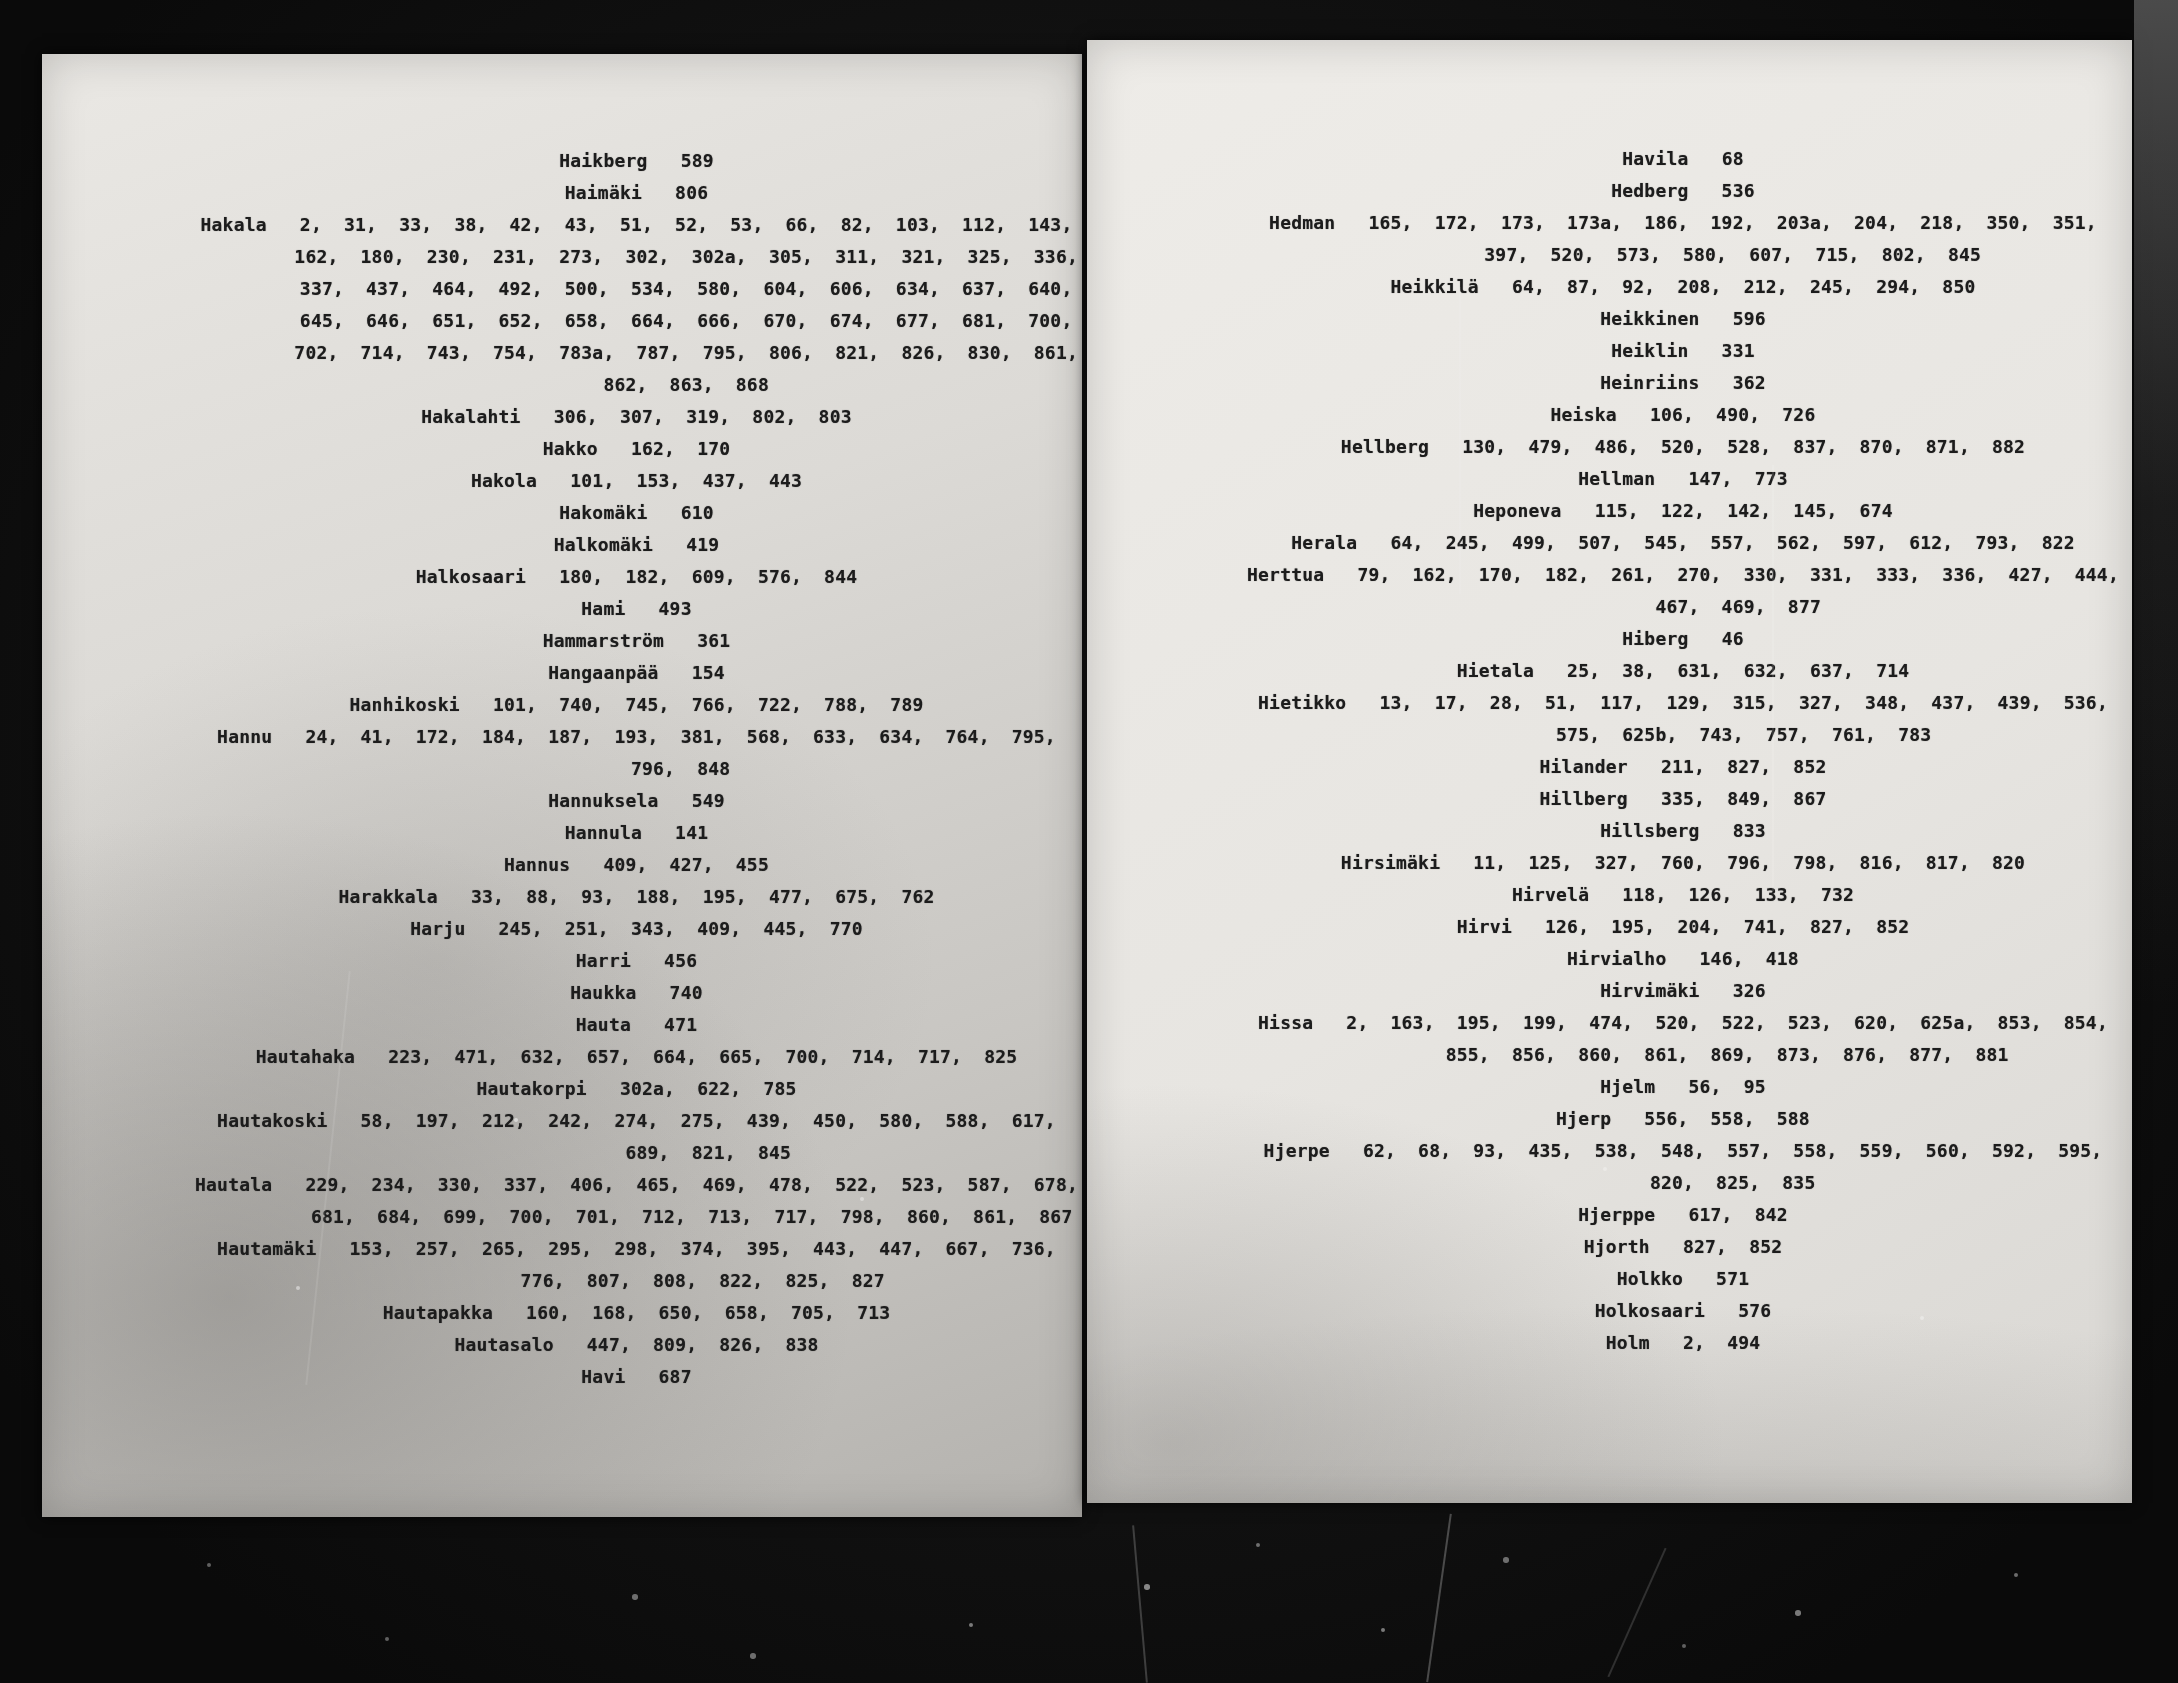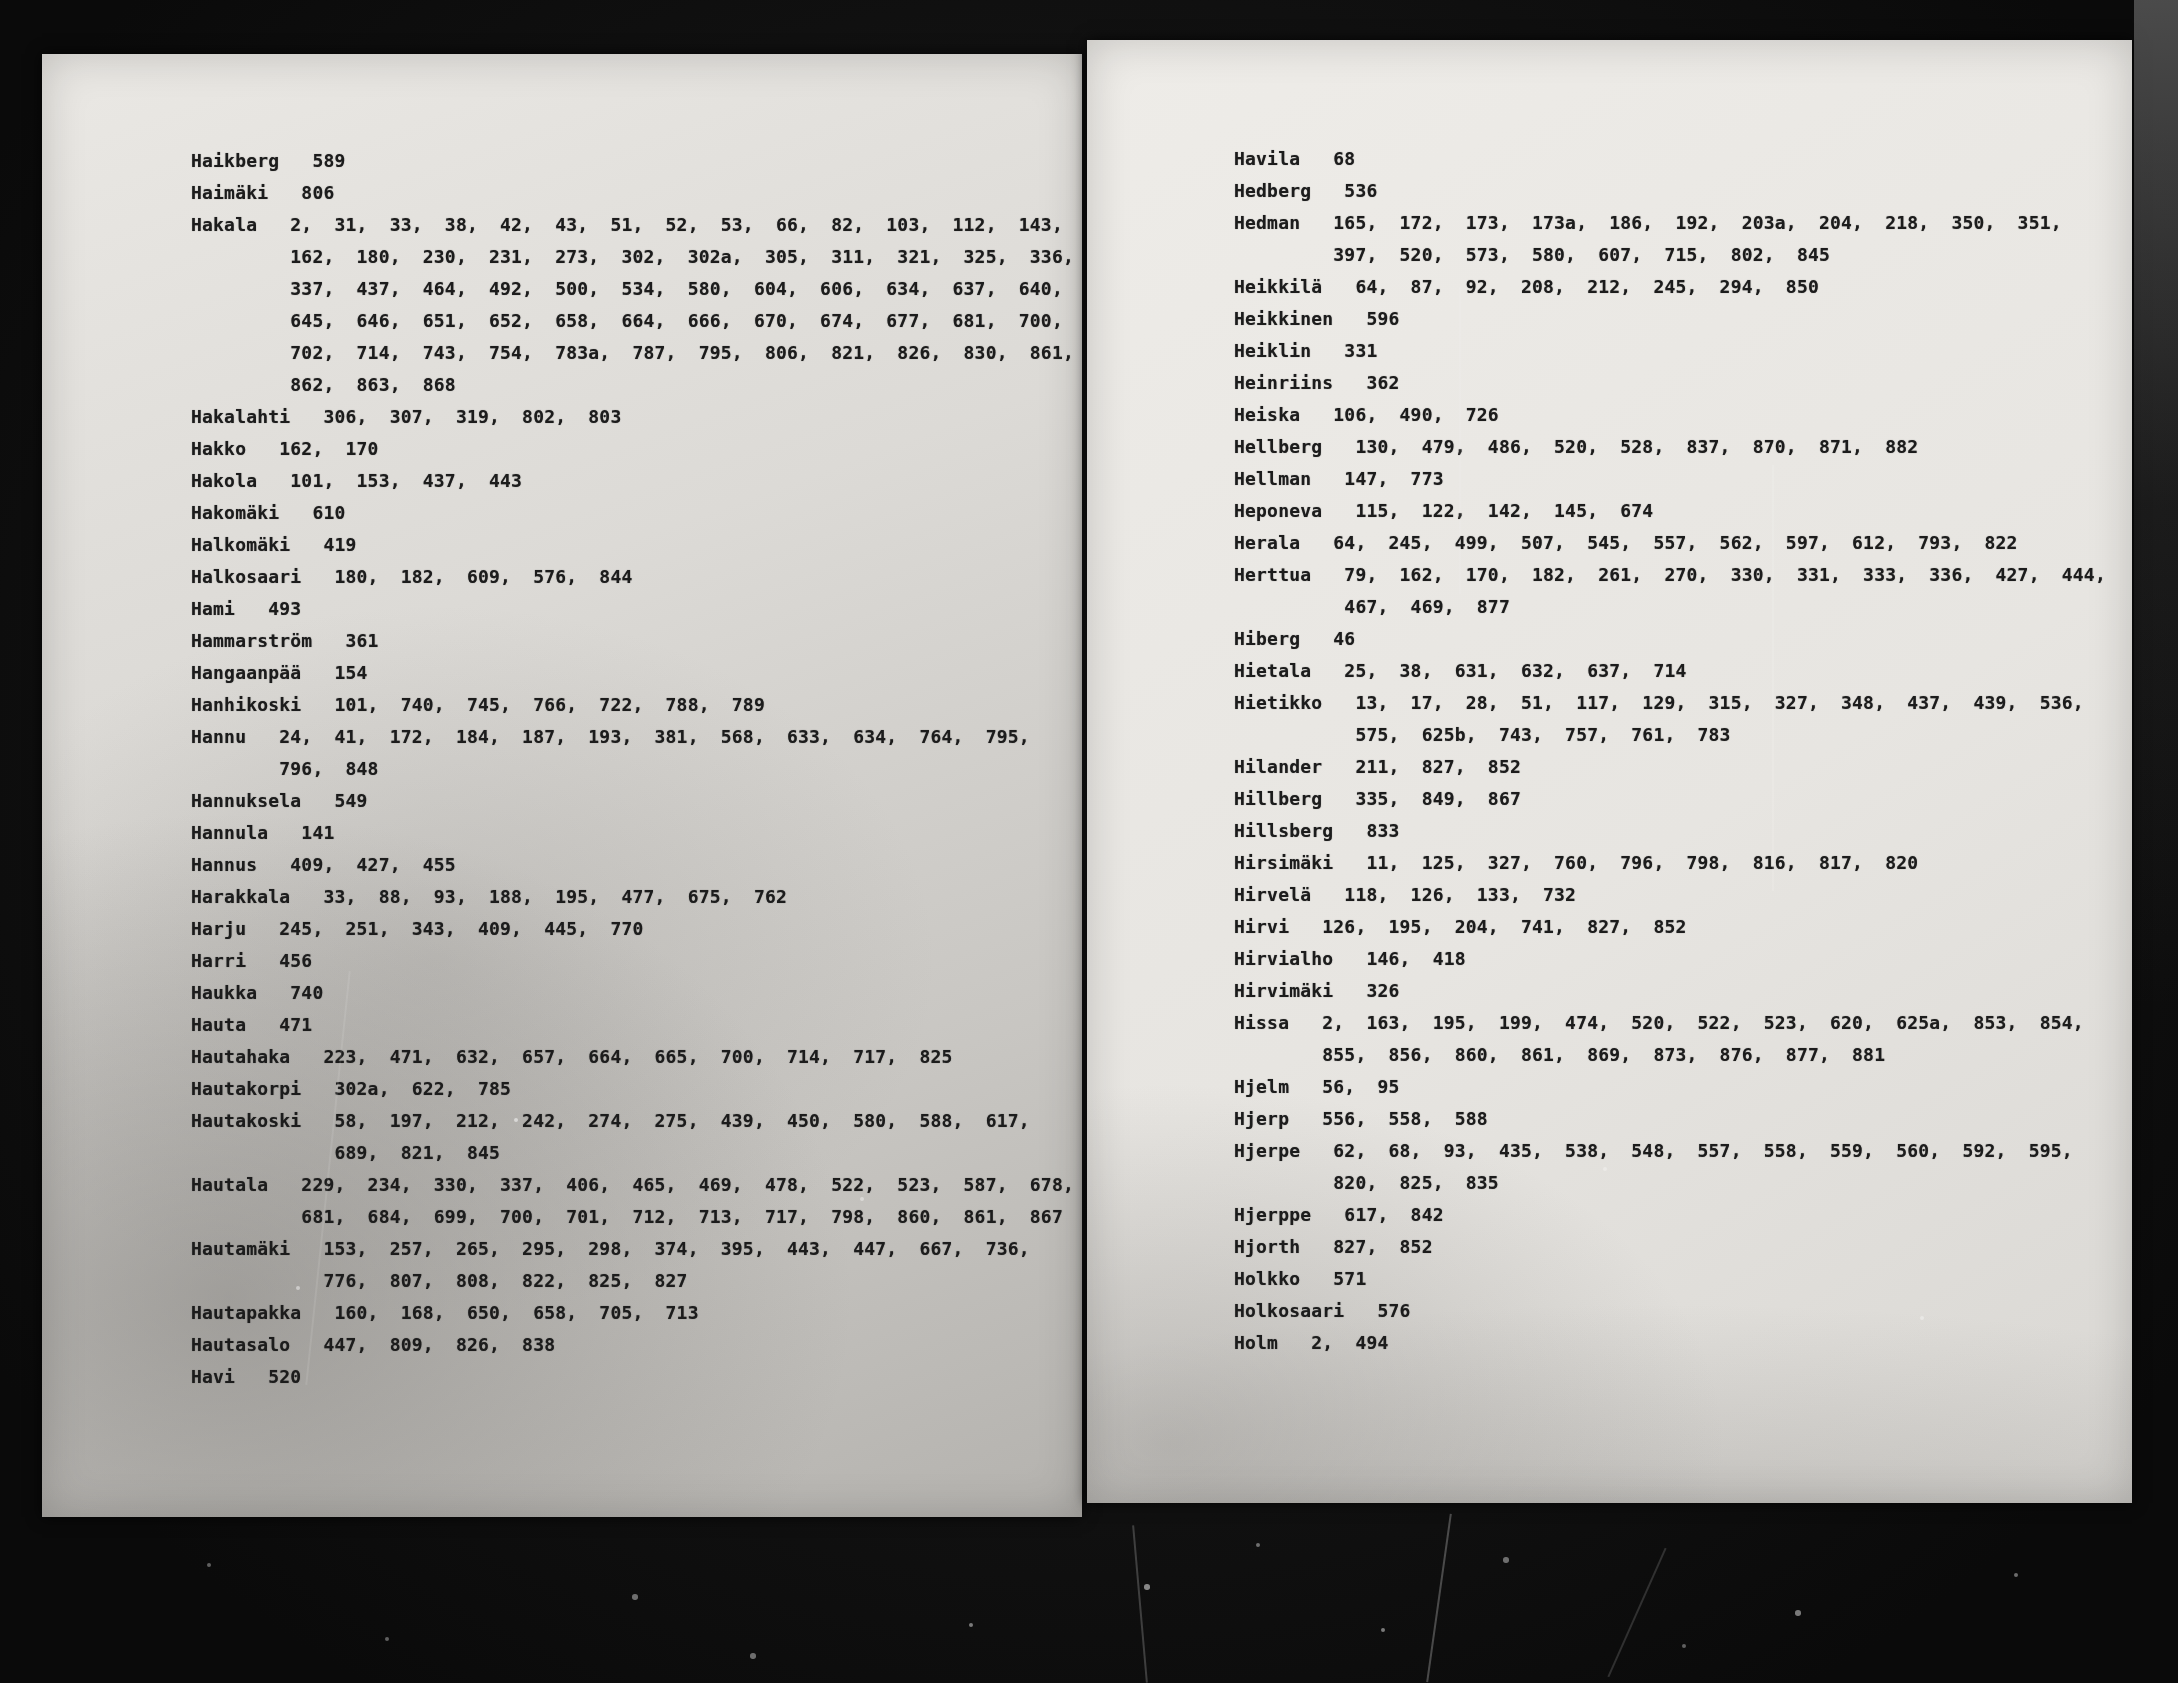--- a/index.html
+++ b/index.html
@@ -22,20 +22,21 @@
   .page-right{
     left:1087px;top:40px;width:1045px;height:1463px;
     background:
       radial-gradient(ellipse 792px 515px at 8% 96%, rgba(120,118,115,0.38), transparent 70%),
       radial-gradient(ellipse 1287px 317px at 55% 102%, rgba(120,118,115,0.28), transparent 72%),
       linear-gradient(150deg, #eeece8 0%, #e7e5e1 55%, #d9d7d3 100%);
   }
   .text-block{
     position:relative;color:#1c1c1c;font-weight:bold;
     text-shadow:0 0 1px rgba(25,25,25,0.55);
+    text-align:center;
   }
   .page-left .text-block{padding:91px 0 0 149px;}
   .page-right .text-block{padding:103px 0 0 147px;}
   .line{
     white-space:pre;height:32px;line-height:32px;font-size:18px;
     letter-spacing:0.2px;
   }
   .scratch{position:absolute;background:rgba(255,255,255,0.25);}
   .scratch.s1{left:1438px;top:1513px;width:2px;height:170px;transform:rotate(8deg);}
   .scratch.s2{left:1139px;top:1525px;width:2px;height:158px;transform:rotate(-5deg);opacity:0.8;}
@@ -107,21 +108,21 @@
         <div class="line">Hautahaka   223,  471,  632,  657,  664,  665,  700,  714,  717,  825</div>
         <div class="line">Hautakorpi   302a,  622,  785</div>
         <div class="line">Hautakoski   58,  197,  212,  242,  274,  275,  439,  450,  580,  588,  617,</div>
         <div class="line">             689,  821,  845</div>
         <div class="line">Hautala   229,  234,  330,  337,  406,  465,  469,  478,  522,  523,  587,  678,</div>
         <div class="line">          681,  684,  699,  700,  701,  712,  713,  717,  798,  860,  861,  867</div>
         <div class="line">Hautamäki   153,  257,  265,  295,  298,  374,  395,  443,  447,  667,  736,</div>
         <div class="line">            776,  807,  808,  822,  825,  827</div>
         <div class="line">Hautapakka   160,  168,  650,  658,  705,  713</div>
         <div class="line">Hautasalo   447,  809,  826,  838</div>
-        <div class="line">Havi   520</div>
+        <div class="line">Havi   687</div>
       </div>
   </div>
 
   <div class="page page-right">
     <div class="text-block" id="right-lines" style="color: rgb(28, 28, 28);">
         <div class="line">Havila   68</div>
         <div class="line">Hedberg   536</div>
         <div class="line">Hedman   165,  172,  173,  173a,  186,  192,  203a,  204,  218,  350,  351,</div>
         <div class="line">         397,  520,  573,  580,  607,  715,  802,  845</div>
         <div class="line">Heikkilä   64,  87,  92,  208,  212,  245,  294,  850</div>

